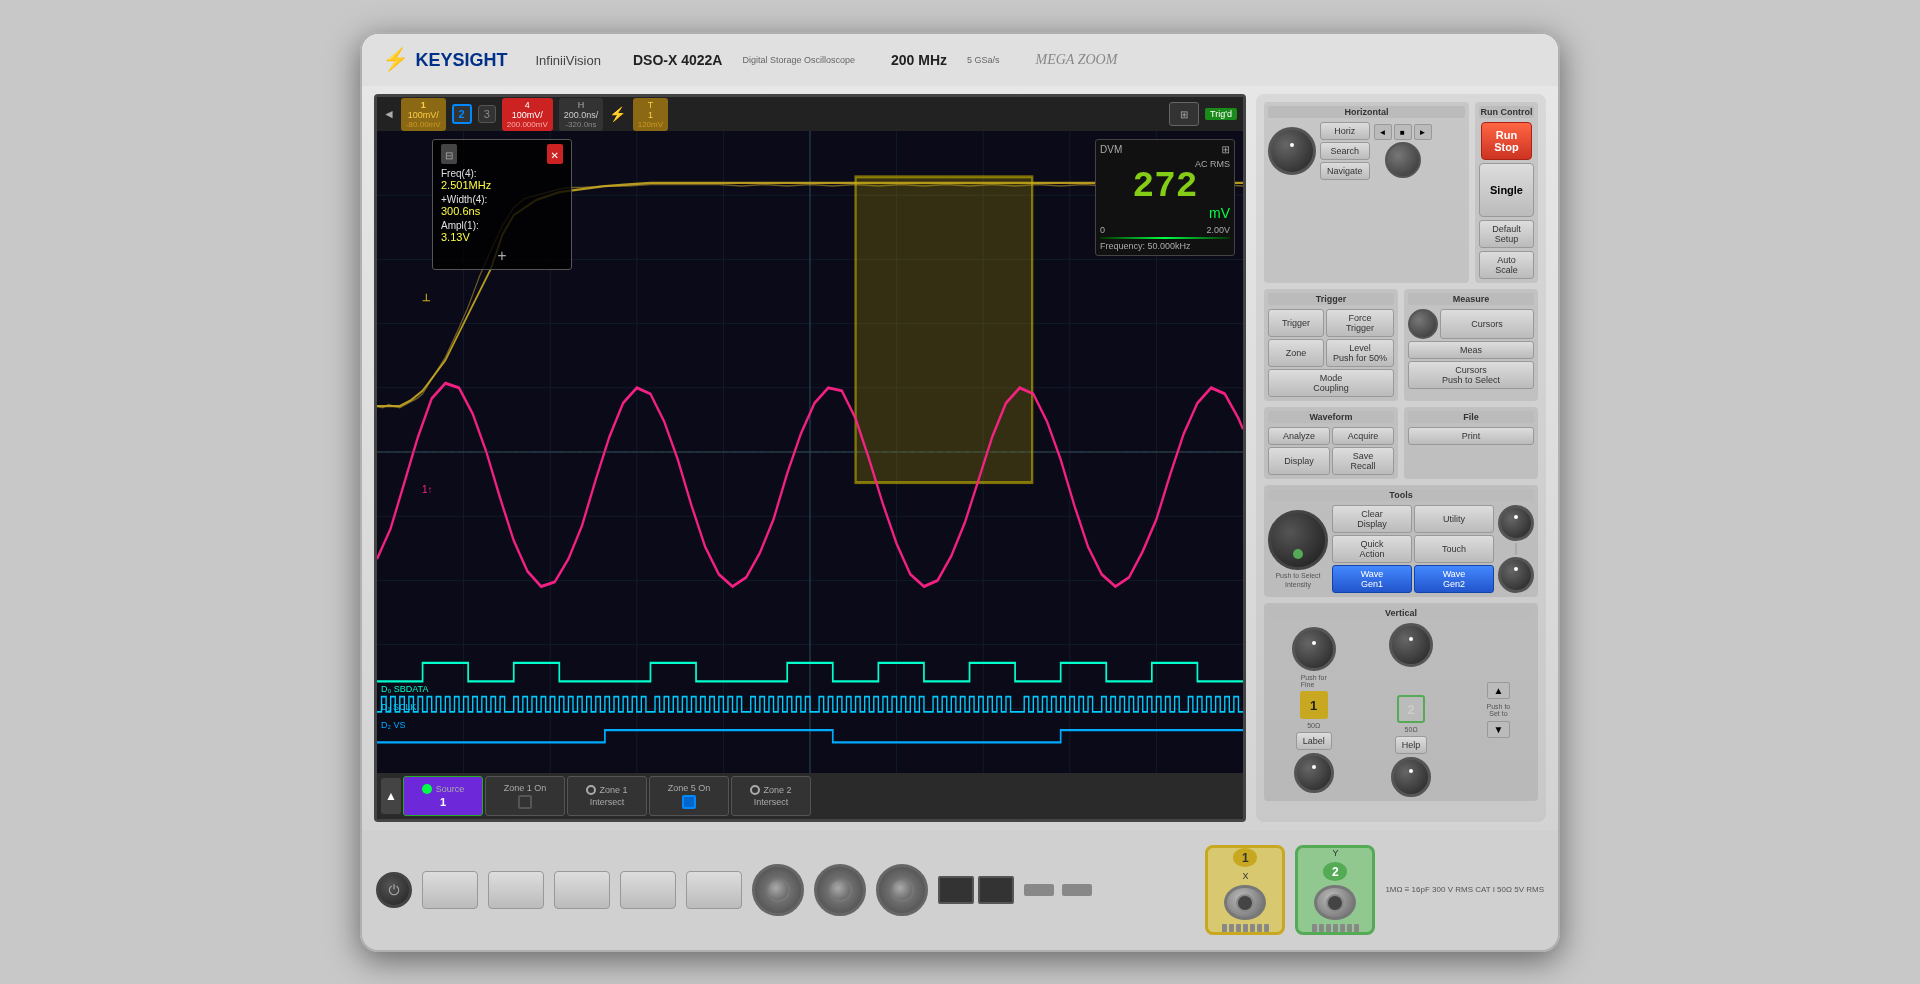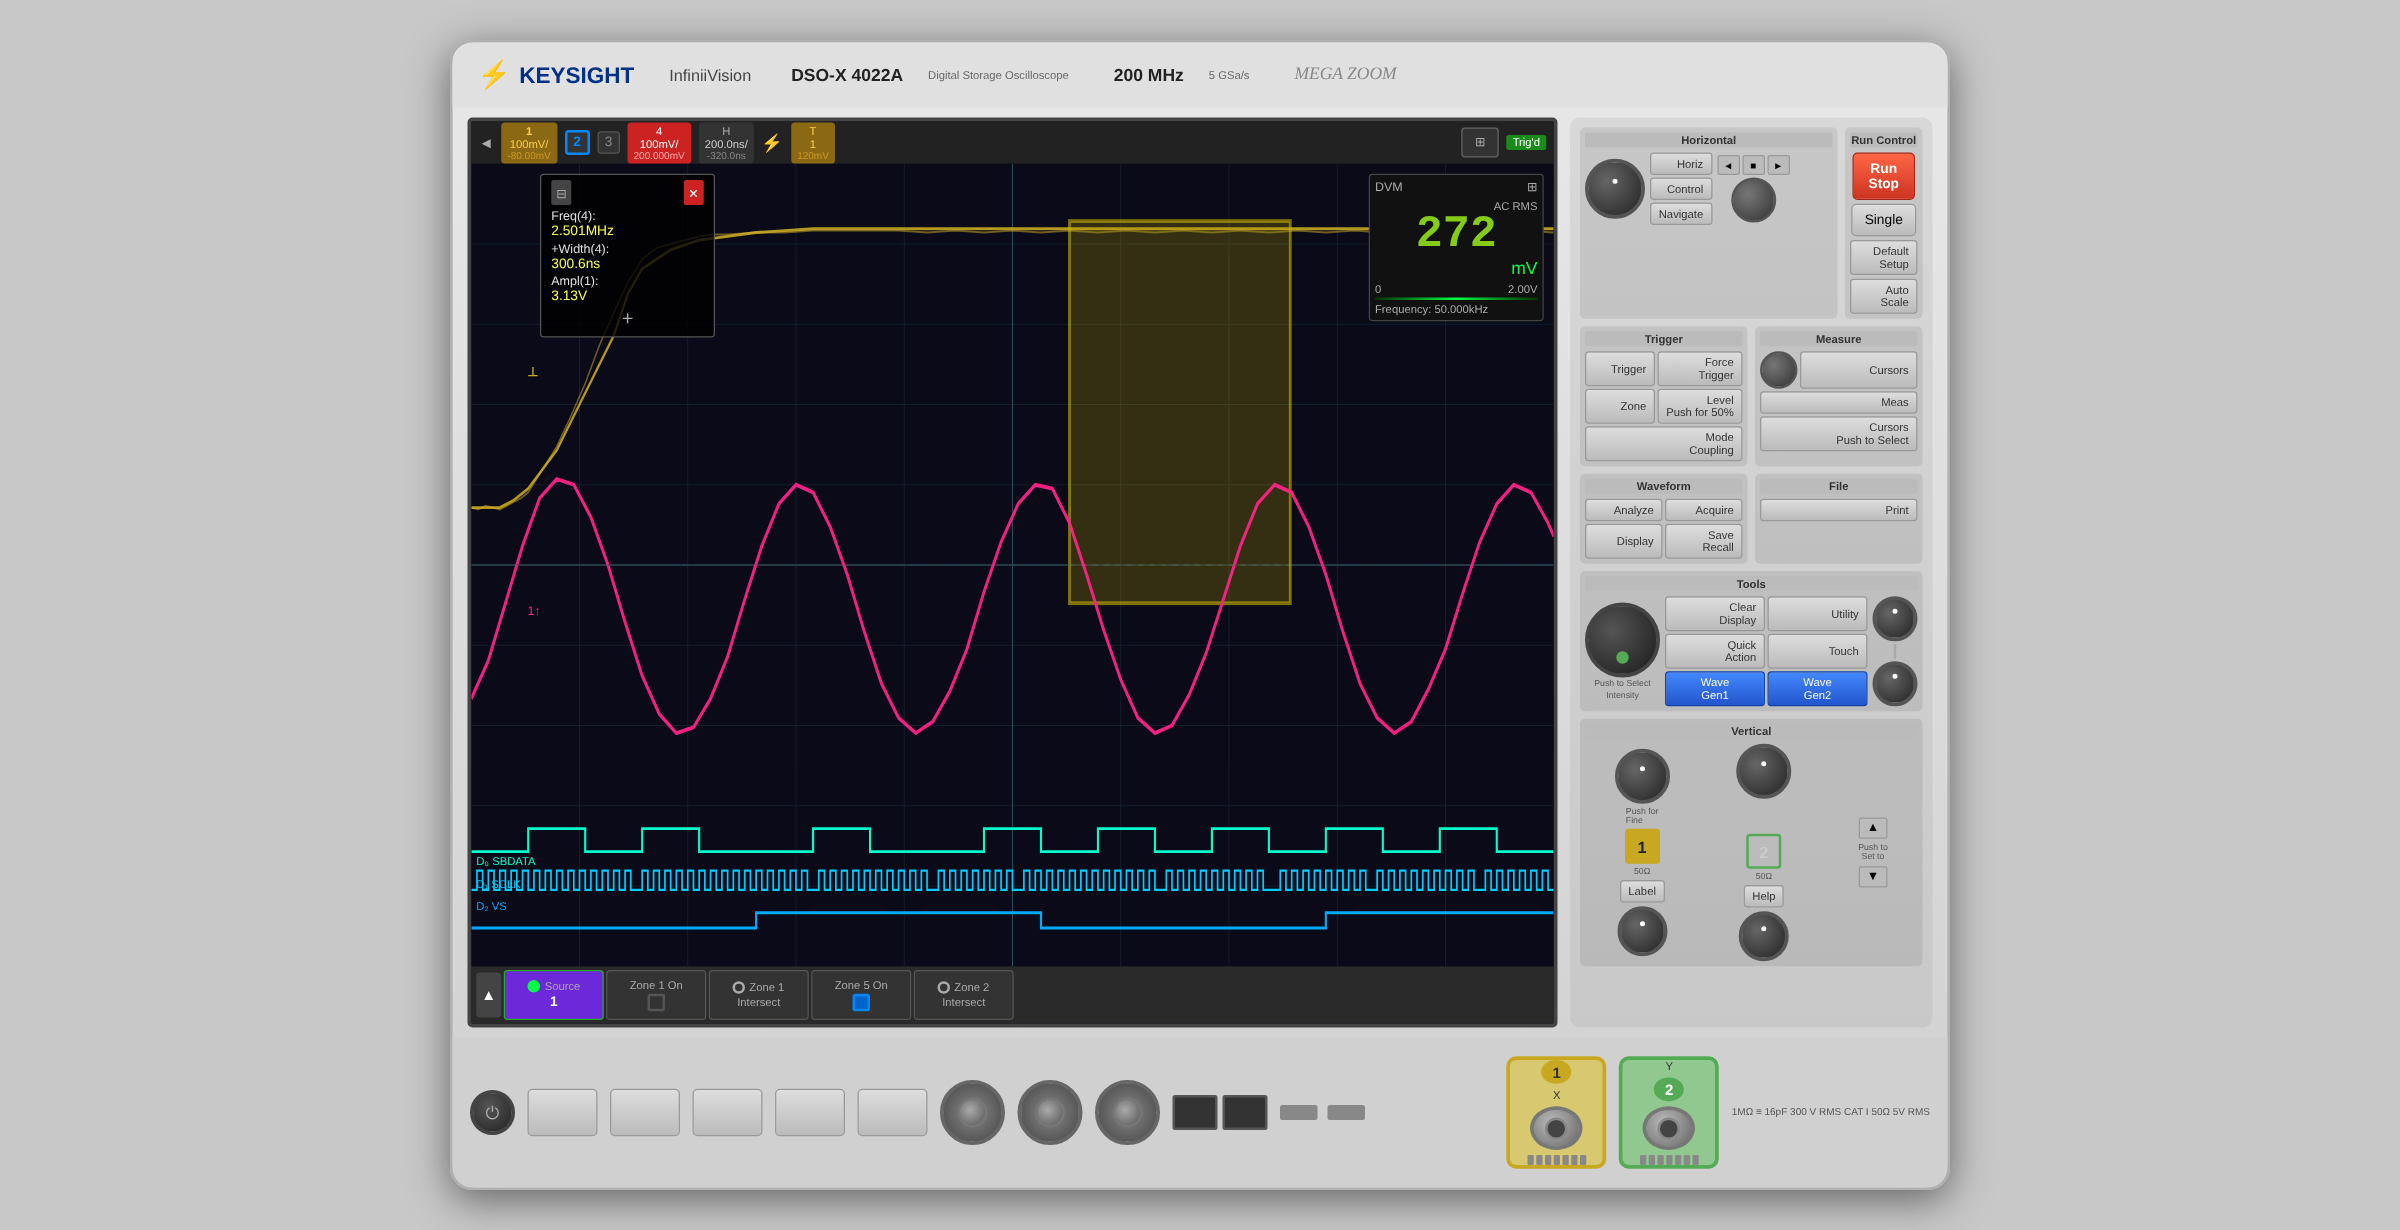--- a/index.html
+++ b/index.html
@@ -267,41 +267,41 @@
     }
 
     .ctrl-btn {
       background: linear-gradient(180deg, #ddd 0%, #bbb 100%);
       border: 1px solid #999;
       border-radius: 3px;
       font-size: 9px;
       color: #333;
       padding: 3px 6px;
       cursor: pointer;
-      text-align: right;
+      text-align: center;
       white-space: nowrap;
     }
 
     .run-stop-btn {
       background: linear-gradient(180deg, #ff6644 0%, #cc3322 100%);
       border: 1px solid #aa2211;
       border-radius: 4px;
       color: white;
       font-weight: bold;
       font-size: 11px;
       padding: 6px 12px;
       cursor: pointer;
     }
     .single-btn {
       background: linear-gradient(180deg, #ddd 0%, #bbb 100%);
       border: 1px solid #999;
       border-radius: 4px;
       font-size: 11px;
-      font-weight: normal;
-      padding: 6px 10px;
+      font-weight: bold;
+      padding: 20px 10px;
       cursor: pointer;
     }
 
     .ch-indicator {
       width: 28px;
       height: 28px;
       border-radius: 3px;
       display: flex;
       align-items: center;
       justify-content: center;
@@ -702,21 +702,21 @@
       <div style="display:flex; gap:6px;">
 
         <div style="flex:1; background:rgba(0,0,0,0.08); border-radius:4px; padding:4px;">
           <div style="font-size:9px; font-weight:bold; color:#333; text-align:center; background:#bbb; border-radius:2px; padding:1px;">Horizontal</div>
           <div style="display:flex; gap:4px; align-items:center; margin-top:4px;">
             <div class="knob">
               <div class="knob-dot"></div>
             </div>
             <div style="display:flex; flex-direction:column; gap:2px;">
               <button class="ctrl-btn">Horiz</button>
-              <button class="ctrl-btn">Control</button>
+              <button class="ctrl-btn">Search</button>
               <button class="ctrl-btn">Navigate</button>
             </div>
             <div style="display:flex; flex-direction:column; gap:2px; align-items:center;">
               <div style="display:flex; gap:2px;">
                 <button style="background:#bbb; border:1px solid #999; width:18px; height:16px; font-size:8px; cursor:pointer; border-radius:2px;">◄</button>
                 <button style="background:#bbb; border:1px solid #999; width:18px; height:16px; font-size:8px; cursor:pointer; border-radius:2px;">■</button>
                 <button style="background:#bbb; border:1px solid #999; width:18px; height:16px; font-size:8px; cursor:pointer; border-radius:2px;">►</button>
               </div>
               <div class="knob-small"></div>
             </div>

